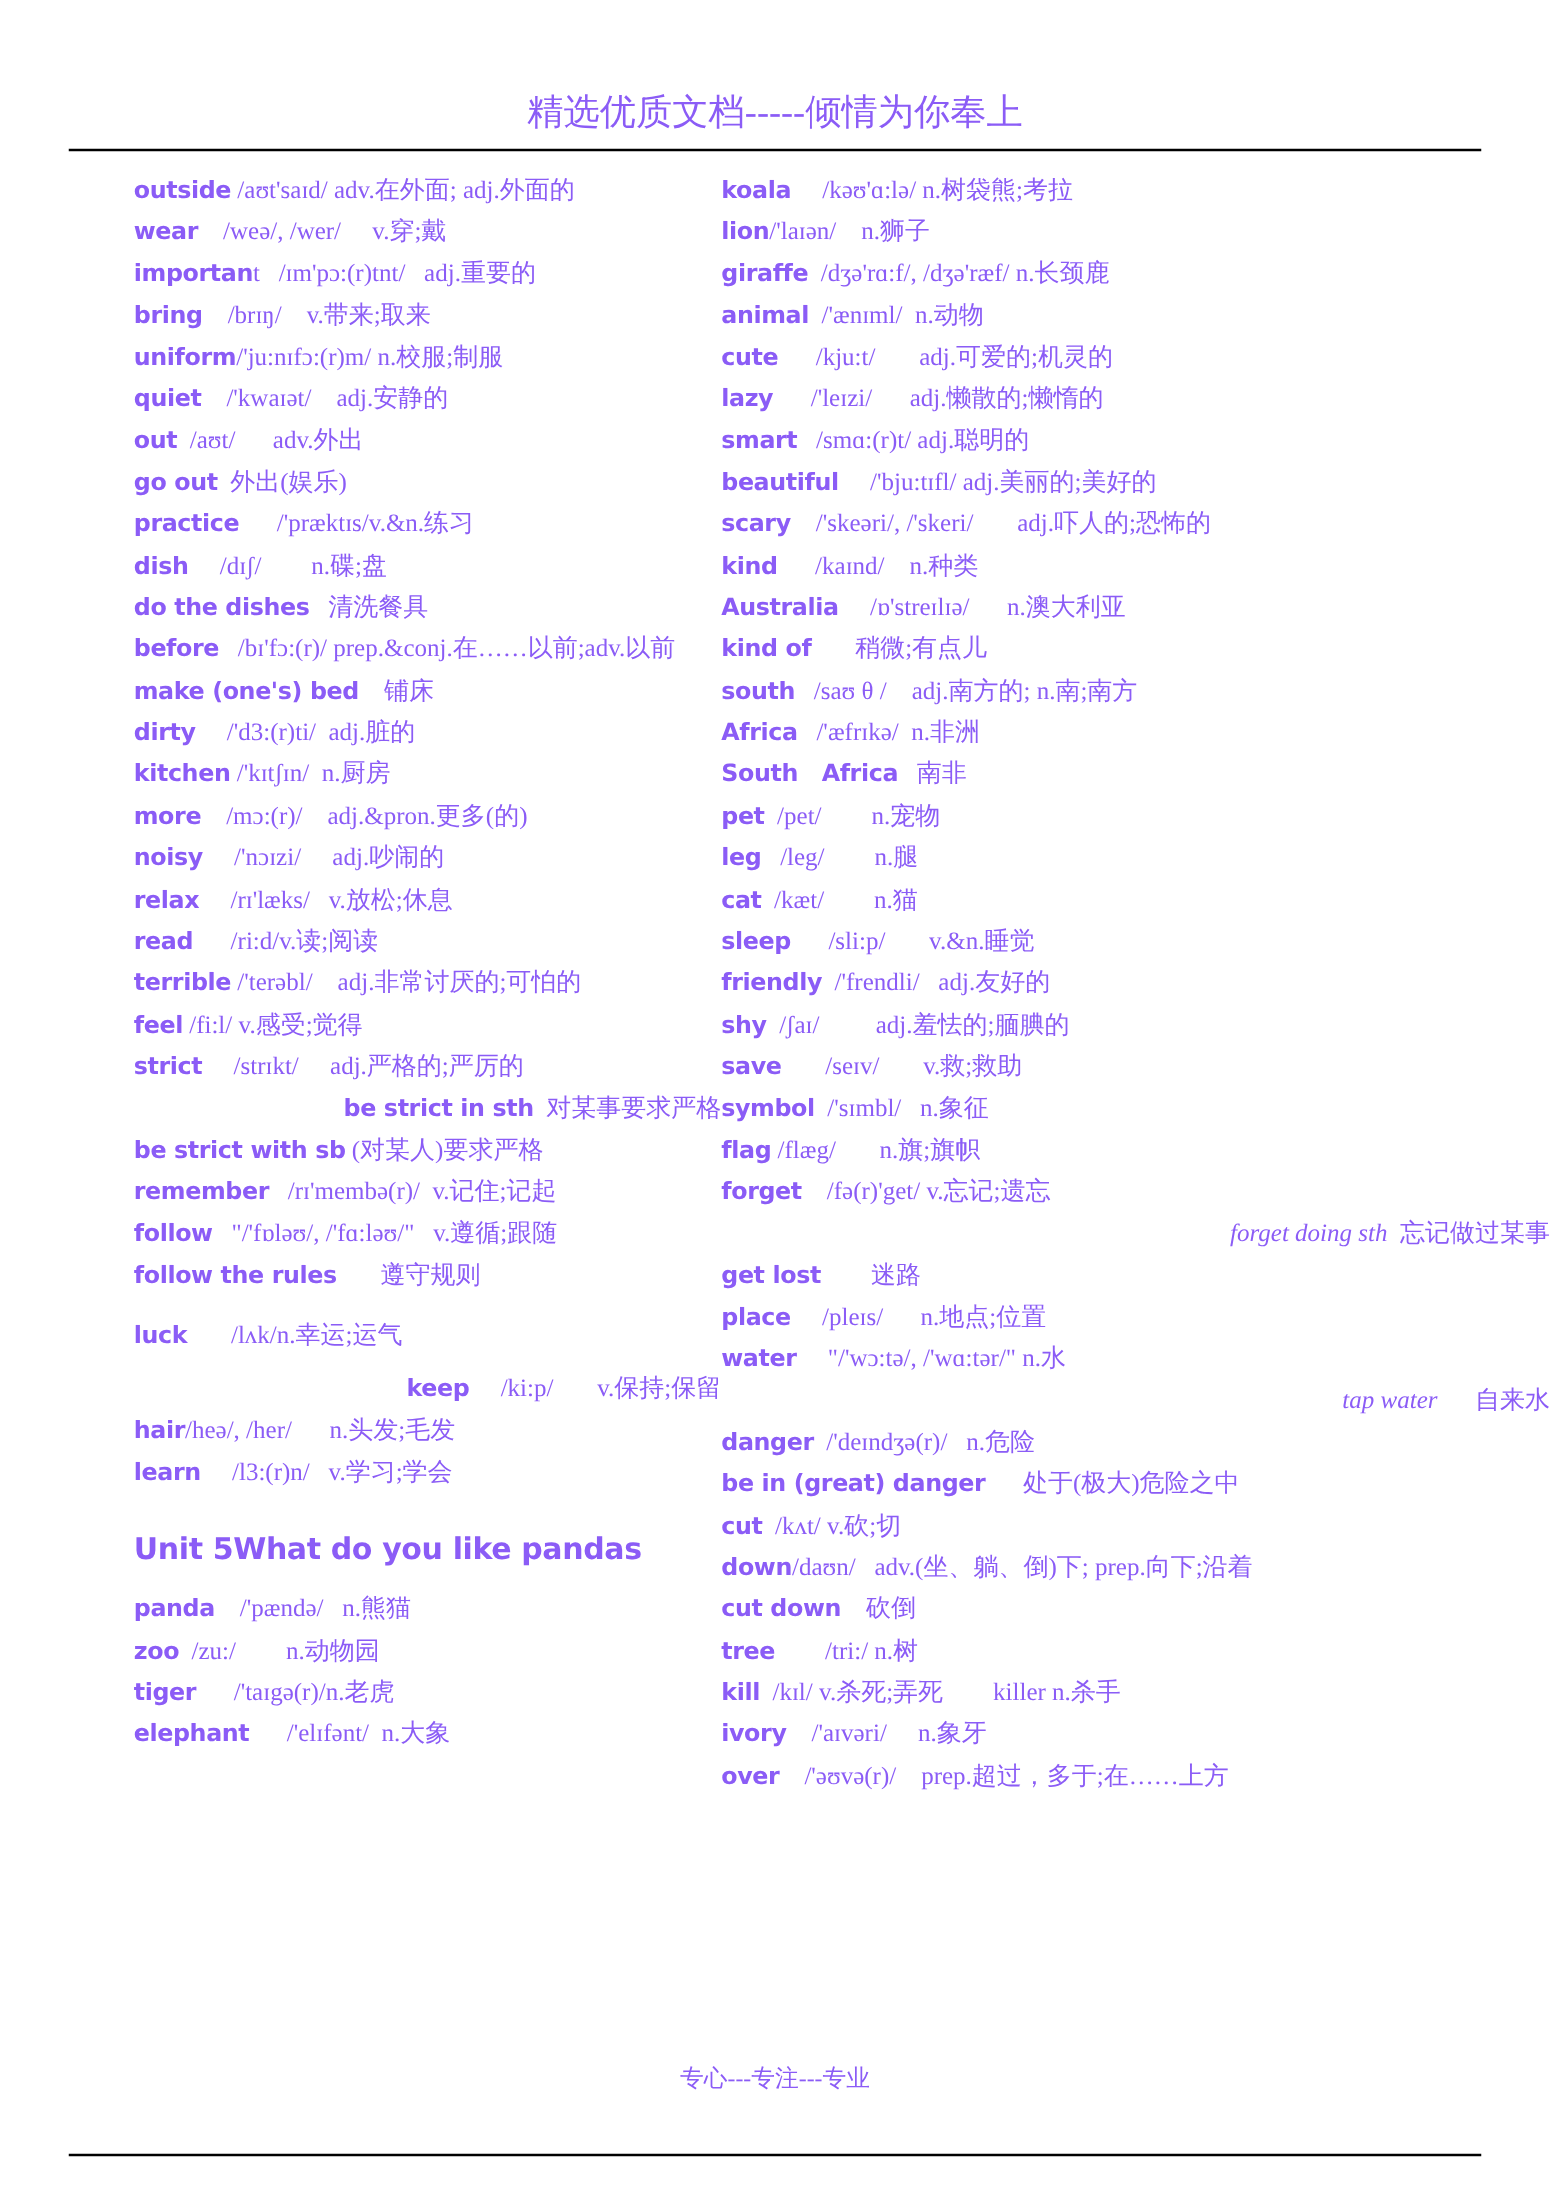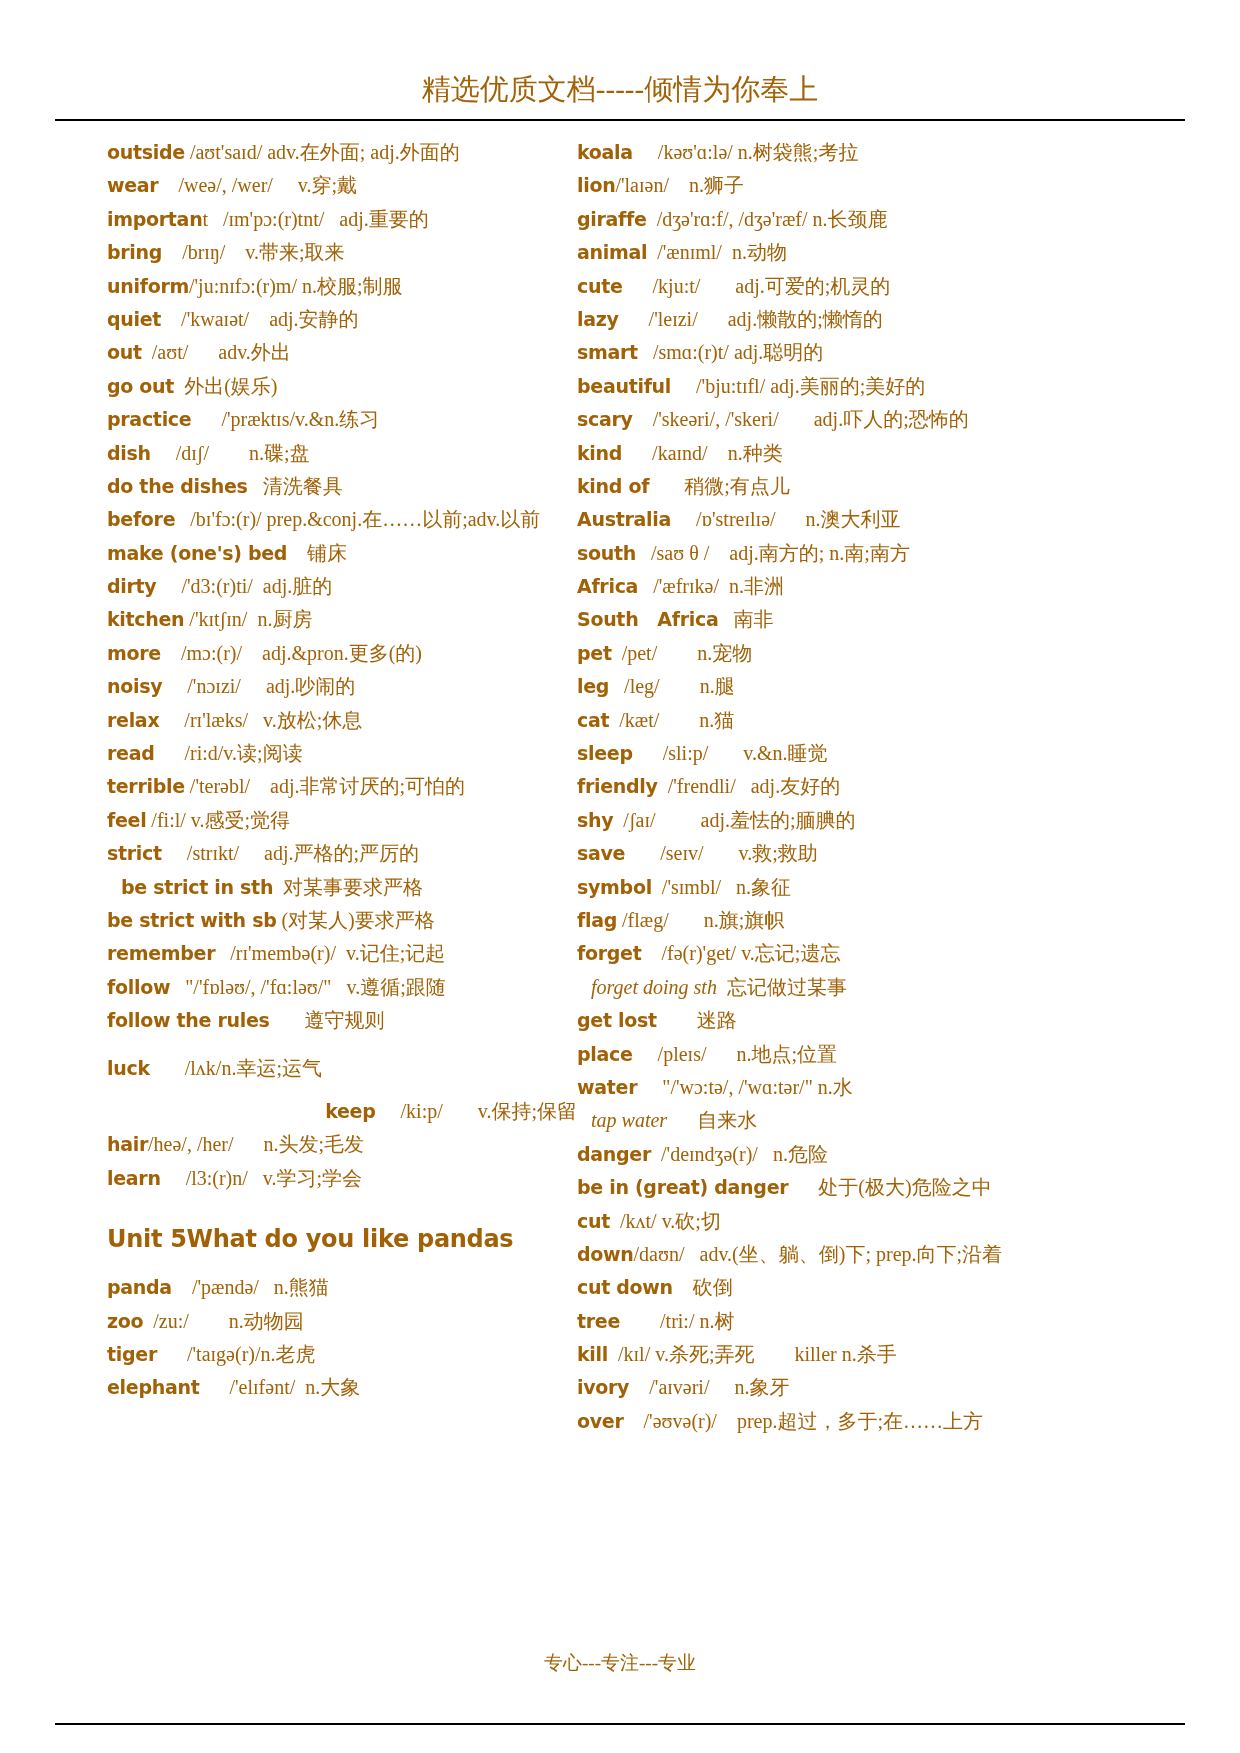--- a/index.html
+++ b/index.html
@@ -1,39 +1,39 @@
 <!DOCTYPE html>
 <html><head>
 <meta charset="utf-8">
 <style>
   html,body { margin:0; padding:0; background:#ffffff; }
   .page {
     position:relative; width:1240px; height:1753px; background:#ffffff;
-    color:#a16207; font-family:"Liberation Serif", serif; overflow:hidden;
+    color:#8b5cf6; font-family:"Liberation Serif", serif; overflow:hidden;
   }
   .doc-header-title {
     position:absolute; top:70px; left:0; width:100%;
     text-align:center; font-size:29px; white-space:pre;
   }
   .doc-header-rule {
     position:absolute; top:119px; left:55px; width:1130px;
     border-top:2px solid #000; height:0;
   }
   .col { position:absolute; top:136px; }
   .col-left  { left:107px; width:470px; }
   .col-right { left:577px; width:663px; }
   .entry {
     height:33.4px; line-height:33.4px; white-space:pre; font-size:20px;
   }
   .entry .w {
     font-family:"DejaVu Sans","Liberation Sans",sans-serif;
     font-weight:bold; font-size:19px; letter-spacing:-0.3px;
   }
   .entry .r { font-family:"Liberation Serif", serif; font-size:20px; }
-  .entry.indent { padding-left:14px; }
+  .entry.indent { padding-left:14px;text-align:right; }
   .entry.plain .w {
     font-family:"Liberation Serif", serif; font-weight:normal;
     font-size:20px; letter-spacing:0;font-style:italic;
   }
   .unit-heading {
     font-family:"DejaVu Sans","Liberation Sans",sans-serif;
     font-weight:bold; font-size:24px; height:44px; line-height:44px;
     white-space:pre; letter-spacing:-0.3px;
   }
   .doc-footer-text {
@@ -94,22 +94,22 @@
       <div class="entry"><span class="w">koala</span><span class="r">     /kəʊ'ɑ:lə/ n.树袋熊;考拉</span></div>
       <div class="entry"><span class="w">lion</span><span class="r">/'laɪən/    n.狮子</span></div>
       <div class="entry"><span class="w">giraffe</span><span class="r">  /dʒə'rɑ:f/, /dʒə'ræf/ n.长颈鹿</span></div>
       <div class="entry"><span class="w">animal</span><span class="r">  /'ænɪml/  n.动物</span></div>
       <div class="entry"><span class="w">cute</span><span class="r">      /kju:t/       adj.可爱的;机灵的</span></div>
       <div class="entry"><span class="w">lazy</span><span class="r">      /'leɪzi/      adj.懒散的;懒惰的</span></div>
       <div class="entry"><span class="w">smart</span><span class="r">   /smɑ:(r)t/ adj.聪明的</span></div>
       <div class="entry"><span class="w">beautiful</span><span class="r">     /'bju:tɪfl/ adj.美丽的;美好的</span></div>
       <div class="entry"><span class="w">scary</span><span class="r">    /'skeəri/, /'skeri/       adj.吓人的;恐怖的</span></div>
       <div class="entry"><span class="w">kind</span><span class="r">      /kaɪnd/    n.种类</span></div>
+      <div class="entry"><span class="w">Australia</span><span class="r">     /ɒ'streɪlɪə/      n.澳大利亚</span></div>
       <div class="entry"><span class="w">kind of</span><span class="r">       稍微;有点儿</span></div>
-      <div class="entry"><span class="w">Australia</span><span class="r">     /ɒ'streɪlɪə/      n.澳大利亚</span></div>
       <div class="entry"><span class="w">south</span><span class="r">   /saʊ θ /    adj.南方的; n.南;南方</span></div>
       <div class="entry"><span class="w">Africa</span><span class="r">   /'æfrɪkə/  n.非洲</span></div>
       <div class="entry"><span class="w">South   Africa</span><span class="r">   南非</span></div>
       <div class="entry"><span class="w">pet</span><span class="r">  /pet/        n.宠物</span></div>
       <div class="entry"><span class="w">leg</span><span class="r">   /leg/        n.腿</span></div>
       <div class="entry"><span class="w">cat</span><span class="r">  /kæt/        n.猫</span></div>
       <div class="entry"><span class="w">sleep</span><span class="r">      /sli:p/       v.&amp;n.睡觉</span></div>
       <div class="entry"><span class="w">friendly</span><span class="r">  /'frendli/   adj.友好的</span></div>
       <div class="entry"><span class="w">shy</span><span class="r">  /ʃaɪ/         adj.羞怯的;腼腆的</span></div>
       <div class="entry"><span class="w">save</span><span class="r">       /seɪv/       v.救;救助</span></div>

